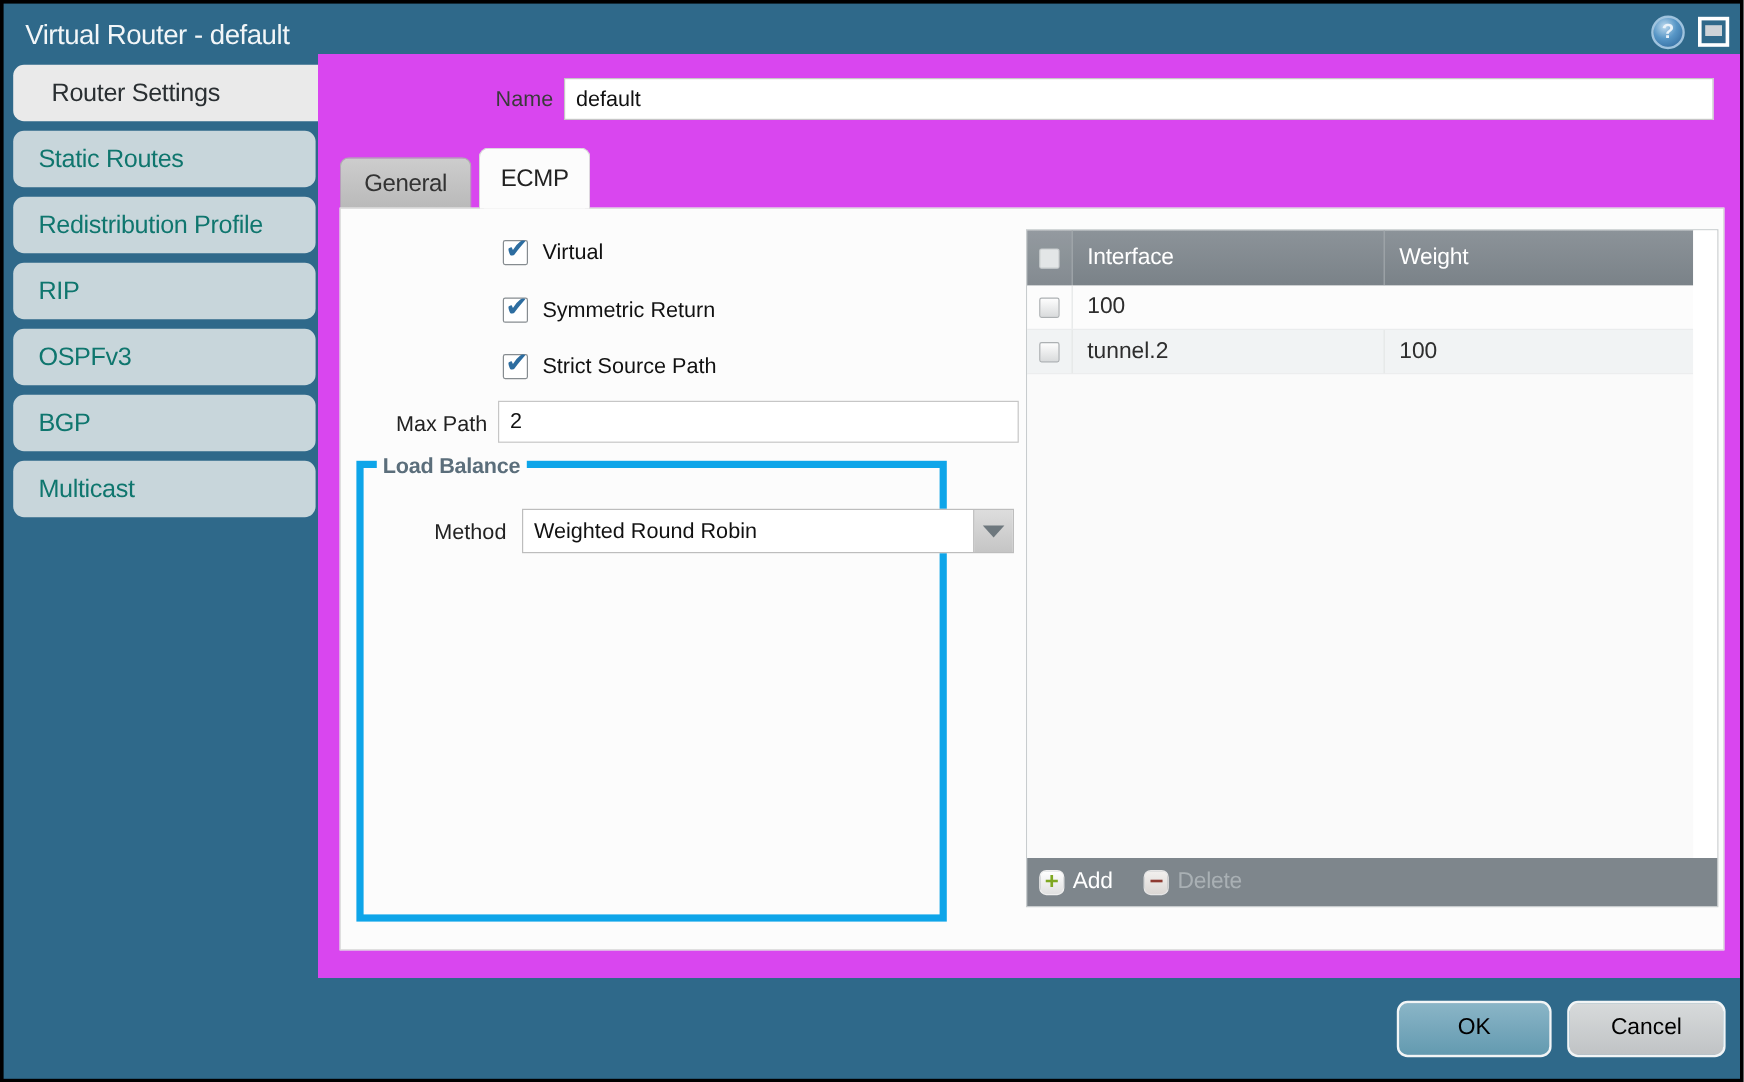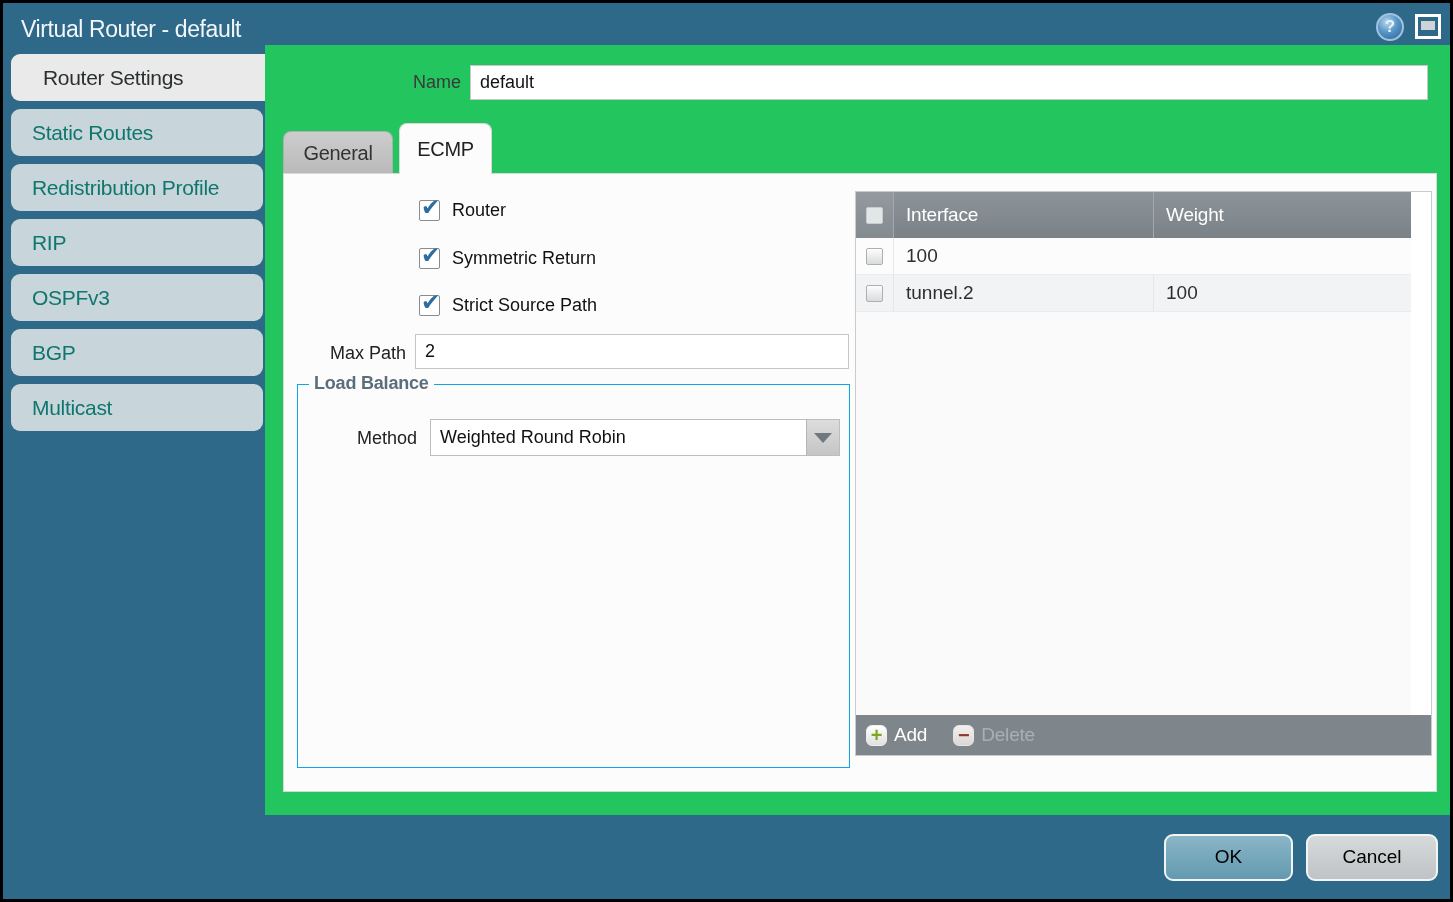--- a/index.html
+++ b/index.html
@@ -47,21 +47,21 @@
     background: #C8D6DB; border-radius: 9px;
     color: #0f766e; font-size: 21px; letter-spacing: -0.3px;
     line-height: 47px; padding-left: 21px;
     cursor: pointer;
   }
   .side-item.active {
     background: #EAEAEA; border-radius: 9px 0 0 9px; margin-right: 0;
     color: #2A2F32;
     padding-left: 32px;
   }
-  .dialog-body { flex: 1; background: #22c55e; position: relative; }
+  .dialog-body { flex: 1; background: #d946ef; position: relative; }
   
   .name-label {
     position: absolute; left: 130px; top: 27px; width: 66px;
     text-align: right; font-size: 18px; color: #3A3A3A;
   }
   .name-input {
     position: absolute; left: 205px; right: 22px; top: 20px; height: 35px;
     border: 1px solid #C6C6C6; background: #fff;
     font-size: 18px; padding: 0 9px;
     font-family: "Liberation Sans", "DejaVu Sans", sans-serif; color: #111;
@@ -111,22 +111,22 @@
     text-align: right; font-size: 18px; color: #222;
   }
   .maxpath-input {
     position: absolute; left: 131px; top: 160px; width: 434px; height: 35px;
     border: 1px solid #C6C6C6; background: #fff;
     font-size: 18px; padding: 0 9px; color: #111;
     font-family: "Liberation Sans", "DejaVu Sans", sans-serif;
   }
   
   .lb-fieldset {
-    position: absolute; left: 13px; top: 210px; width: 553px; height: 384px;
-    border: 1px solid #0ea5e9;
+    position: absolute; left: 13px; top: 210px; width: 492px; height: 384px;
+    border: 6px solid #0ea5e9;
     text-decoration: underline;
   }
   .lb-legend {
     position: absolute; top: -12px; left: 11px;
     background: #FCFCFC; padding: 0 5px;
     font-weight: bold; font-size: 18px; color: #5B6E7B; letter-spacing: -0.2px;
   }
   .method-label {
     position: absolute; left: 0; top: 43px; width: 119px;
     text-align: right; font-size: 18px; color: #222;
@@ -261,21 +261,21 @@
       <div class="name-label">Name</div>
       <input class="name-input" type="text" value="default" style="">
 
       <div class="tab tab-general">General</div>
       <div class="tab tab-ecmp">ECMP</div>
 
       <div class="tab-panel">
 
         <div class="check-row row-enable">
           <div class="checkbox checked"></div>
-          <div class="check-label">Router</div>
+          <div class="check-label">Virtual</div>
         </div>
         <div class="check-row row-symmetric">
           <div class="checkbox checked"></div>
           <div class="check-label">Symmetric Return</div>
         </div>
         <div class="check-row row-strict">
           <div class="checkbox checked"></div>
           <div class="check-label">Strict Source Path</div>
         </div>
 

